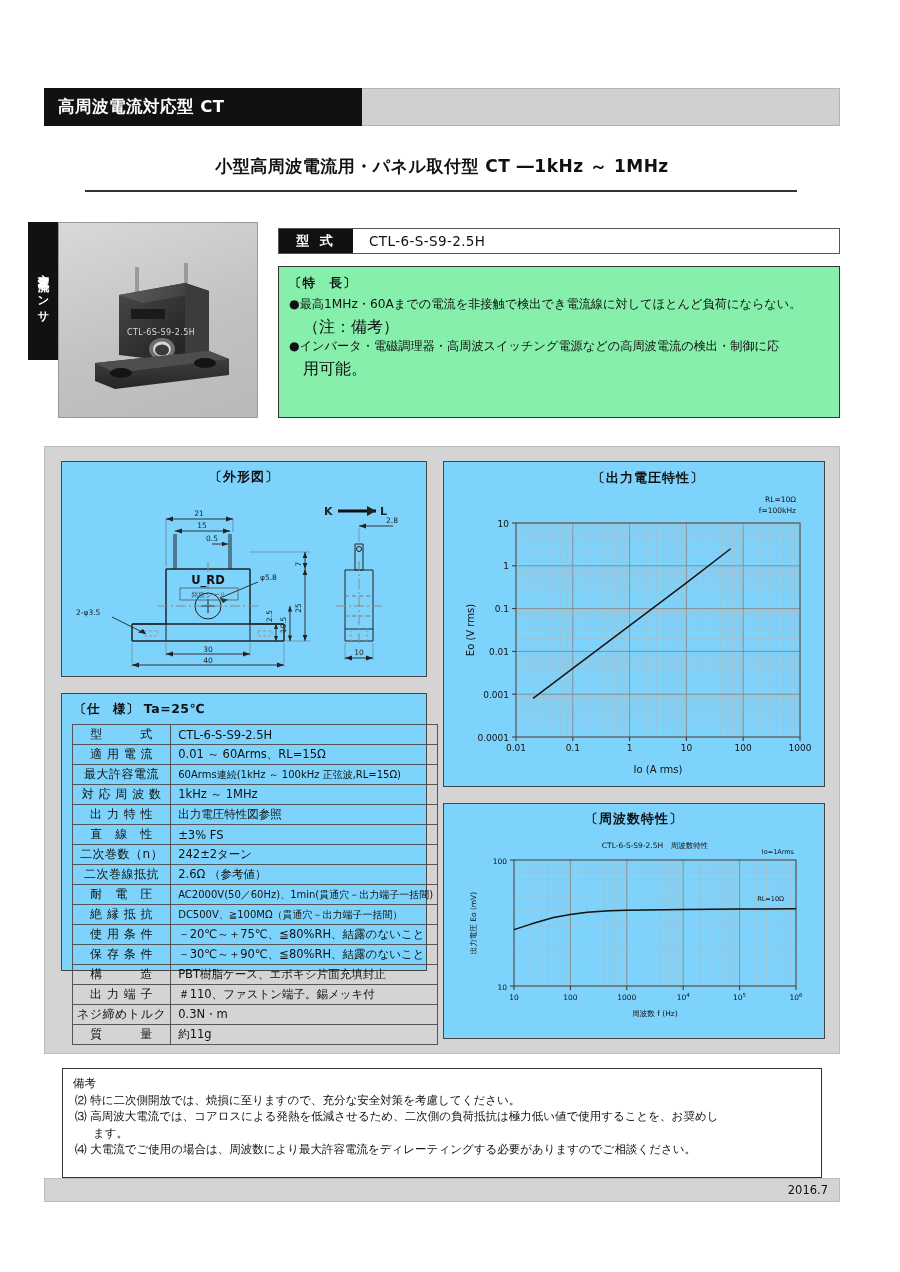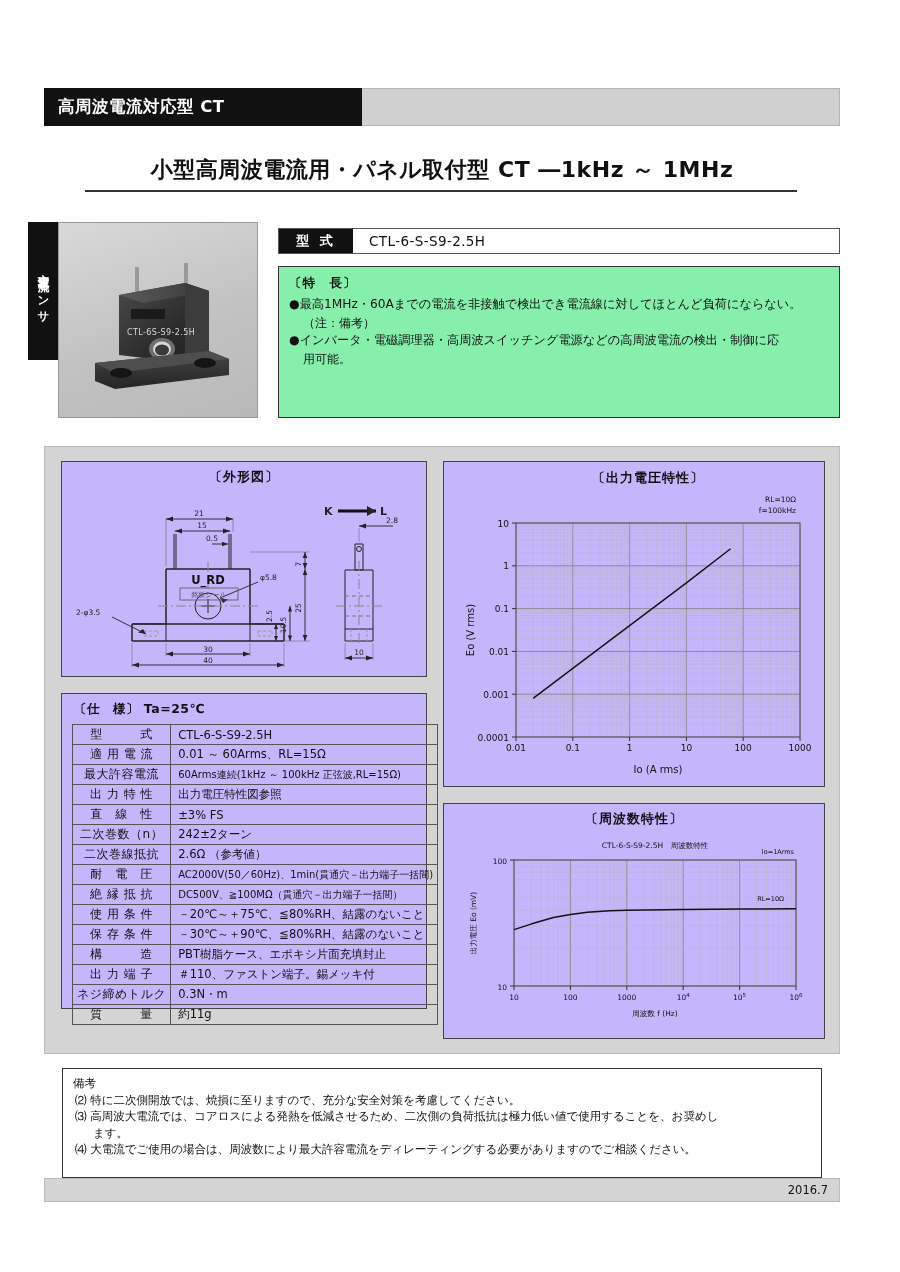--- a/index.html
+++ b/index.html
@@ -13,21 +13,21 @@
   }
 
   
   .header-band { position:absolute; left:44px; top:88px; width:796px; height:38px; display:flex;border-radius:7px; }
   .header-black { width:318px; background:#111111; display:flex; align-items:center; padding-left:14px; }
   .header-black span { color:#ffffff; font-size:16.5px; font-weight:bold; letter-spacing:0.5px; }
   .header-gray { flex:1; background:#d0d0d0; border:1px solid #b4b4b4; border-left:none; }
 
   
   .page-title { position:absolute; left:44px; top:155px; width:796px; text-align:center; }
-  .page-title span { font-size:22px; font-weight:bold; color:#111; letter-spacing:0.5px; }
+  .page-title span { font-size:17px; font-weight:bold; color:#111; letter-spacing:0.5px; }
   .title-rule { position:absolute; left:85px; top:190px; width:712px; height:2px; background:#333; }
 
   
   .side-tab {
     position:absolute; left:28px; top:222px; width:30px; height:138px;
     background:#111111; color:#fff;
     display:flex; align-items:center; justify-content:center;
   }
   .side-tab span {
     writing-mode: vertical-rl; font-size:11.5px; font-weight:bold; letter-spacing:2px;
@@ -39,32 +39,32 @@
 
   
   .model-row { position:absolute; left:278px; top:228px; width:562px; height:26px; border:1px solid #555; background:#fff; display:flex; }
   .model-label { width:74px; background:#111; color:#fff; display:flex; align-items:center; justify-content:center; font-size:13px; font-weight:bold; letter-spacing:3px; }
   .model-value { flex:1; display:flex; align-items:center; padding-left:16px; font-size:13.5px; color:#111; letter-spacing:0.4px; }
 
   
   .features { position:absolute; left:278px; top:266px; width:562px; height:152px; border:1.5px solid #333; background:#86efac; padding:8px 10px 0 10px; }
   .feat-head { font-size:12.5px; font-weight:bold; color:#111; margin-bottom:4px; letter-spacing:1px;}
   .feat-item { font-size:12.2px; color:#111; line-height:1.45; margin-bottom:1px; }
-  .feat-sub { font-size:12px; color:#111; line-height:1.45; padding-left:14px; }
+  .feat-sub { font-size:16px; color:#111; line-height:1.45; padding-left:14px; }
 
   
   .panel { position:absolute; left:44px; top:446px; width:796px; height:608px; background:#d4d4d4; border:1px solid #bbb; }
 
-  .white-box { position:absolute; background:#c4b5fd; border:1.5px solid #444; }
+  .white-box { position:absolute; background:#7dd3fc; border:1.5px solid #444; }
   .box-title { text-align:center; font-size:13px; font-weight:bold; color:#111; letter-spacing:1px; }
 
   
   #outline-box { left:16px; top:14px; width:366px; height:216px; }
   
-  #spec-box { left:16px; top:246px; width:366px; height:316px; }
+  #spec-box { left:16px; top:246px; width:366px; height:278px; }
   
   #eo-box { left:398px; top:14px; width:382px; height:326px; }
   
   #freq-box { left:398px; top:356px; width:382px; height:236px; }
 
   
   .spec-head { font-size:12.5px; font-weight:bold; color:#111; padding:7px 0 6px 12px; letter-spacing:0.5px; }
   table.spec { width:calc(100% - 20px); margin:0 10px; border-collapse:collapse; }
   table.spec td { border:1px solid #555; padding:1px 4px; color:#111; height:19.6px; vertical-align:middle; }
   table.spec td.k { width:108px; font-size:12px; text-align:center; letter-spacing:0.5px; white-space:nowrap; }
@@ -316,20 +316,24 @@
             <td class="k">型　　　式</td>
             <td class="v">CTL-6-S-S9-2.5H</td>
           </tr>
         <tr>
             <td class="k">適 用 電 流</td>
             <td class="v">0.01 ～ 60Arms、RL=15Ω</td>
           </tr>
         <tr>
             <td class="k">最大許容電流</td>
             <td class="v sm">60Arms連続(1kHz ～ 100kHz 正弦波,RL=15Ω)</td>
+          </tr>
+        <tr>
+            <td class="k">対 応 周 波 数</td>
+            <td class="v">1kHz ～ 1MHz</td>
           </tr>
         <tr>
             <td class="k">出 力 特 性</td>
             <td class="v">出力電圧特性図参照</td>
           </tr>
         <tr>
             <td class="k">直　線　性</td>
             <td class="v">±3% FS</td>
           </tr>
         <tr>

